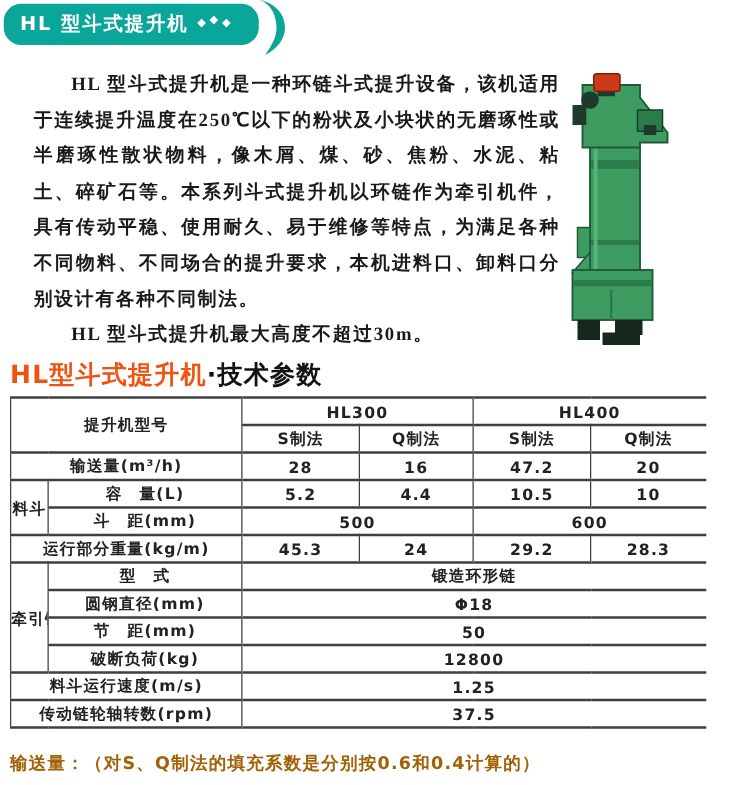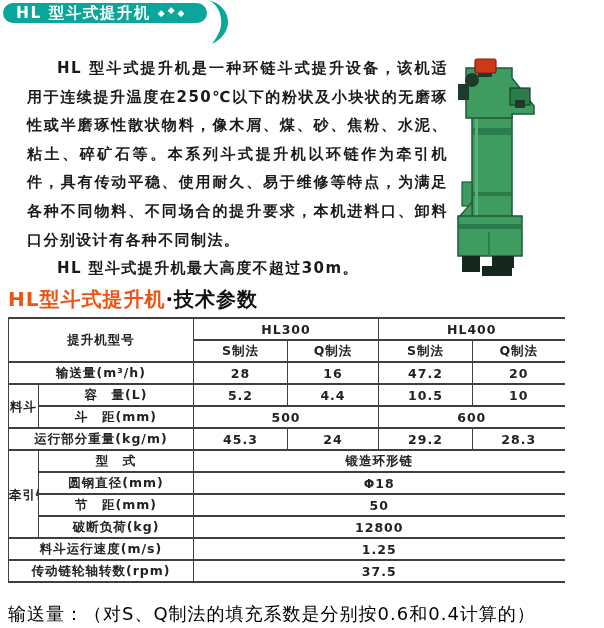--- a/index.html
+++ b/index.html
@@ -4,35 +4,35 @@
 <style>
   html,body{margin:0;padding:0;}
   body{
     width:604px;height:628px;background:#ffffff;overflow:hidden;position:relative;
     font-family:"DejaVu Sans","Liberation Sans",sans-serif;color:#1c1c1c;
   }
   .page{position:absolute;inset:0;}
 
   
   .banner{
-    position:absolute;left:3px;top:3px;width:204px;height:20px;
+    position:absolute;left:3px;top:3px;width:204px;height:33px;
     background:#0aa69a;border-radius:14px;
     display:flex;align-items:center;padding-left:13px;box-sizing:border-box;
   }
   .banner-title{color:#fff;font-weight:700;font-size:15.5px;letter-spacing:1.5px;white-space:nowrap;}
   .diamonds{display:flex;align-items:center;margin-left:7px;}
   .d{color:#fff;font-size:9px;line-height:9px;margin-right:3px;}
   .d2{position:relative;top:-3px;}
   .bracket{position:absolute;left:207px;top:0;}
 
   
   .intro{position:absolute;left:27px;top:54px;width:421px;}
   .intro p{
     margin:0;text-indent:2em;font-size:15px;font-weight:700;line-height:28.6px;
-    letter-spacing:1.4px;text-align:justify;color:#1a1a1a;
+    letter-spacing:1.4px;text-align:justify;color:#1a1a1a;font-family:Liberation Serif, serif;
   }
 
   
   .photo{position:absolute;left:448px;top:56px;width:156px;height:226px;}
 
   
   .sec-title{position:absolute;left:8px;top:286px;font-size:20px;font-weight:700;letter-spacing:1px;}
   .sec-title .hl{color:#ef5312;}
   .sec-title .rest{color:#111;}
 
@@ -49,21 +49,21 @@
     padding:0;overflow:hidden;white-space:nowrap;
   }
   table.spec tr td:last-child{border-right:0;}
   table.spec tr{height:22px;}
   tr.h1{height:23px;margin-top:46px;}
   tr.tall{height:26px;}
   td.grp{word-break:break-all;white-space:normal;line-height:15px;letter-spacing:0;padding:0 7px;}
   td.val{font-size:13px;letter-spacing:0.5px;}
 
   
-  .footnote{position:absolute;left:8px;top:602px;font-size:18px;font-weight:400;letter-spacing:1px;color:#000000;}
+  .footnote{position:absolute;left:8px;top:602px;font-size:14px;font-weight:700;letter-spacing:1px;color:#a16207;}
 </style>
 </head>
 <body>
 
 <div class="page">
 
   <div class="banner">
     <span class="banner-title">HL 型斗式提升机</span>
     <span class="diamonds">
       <span class="d d1">◆</span>

